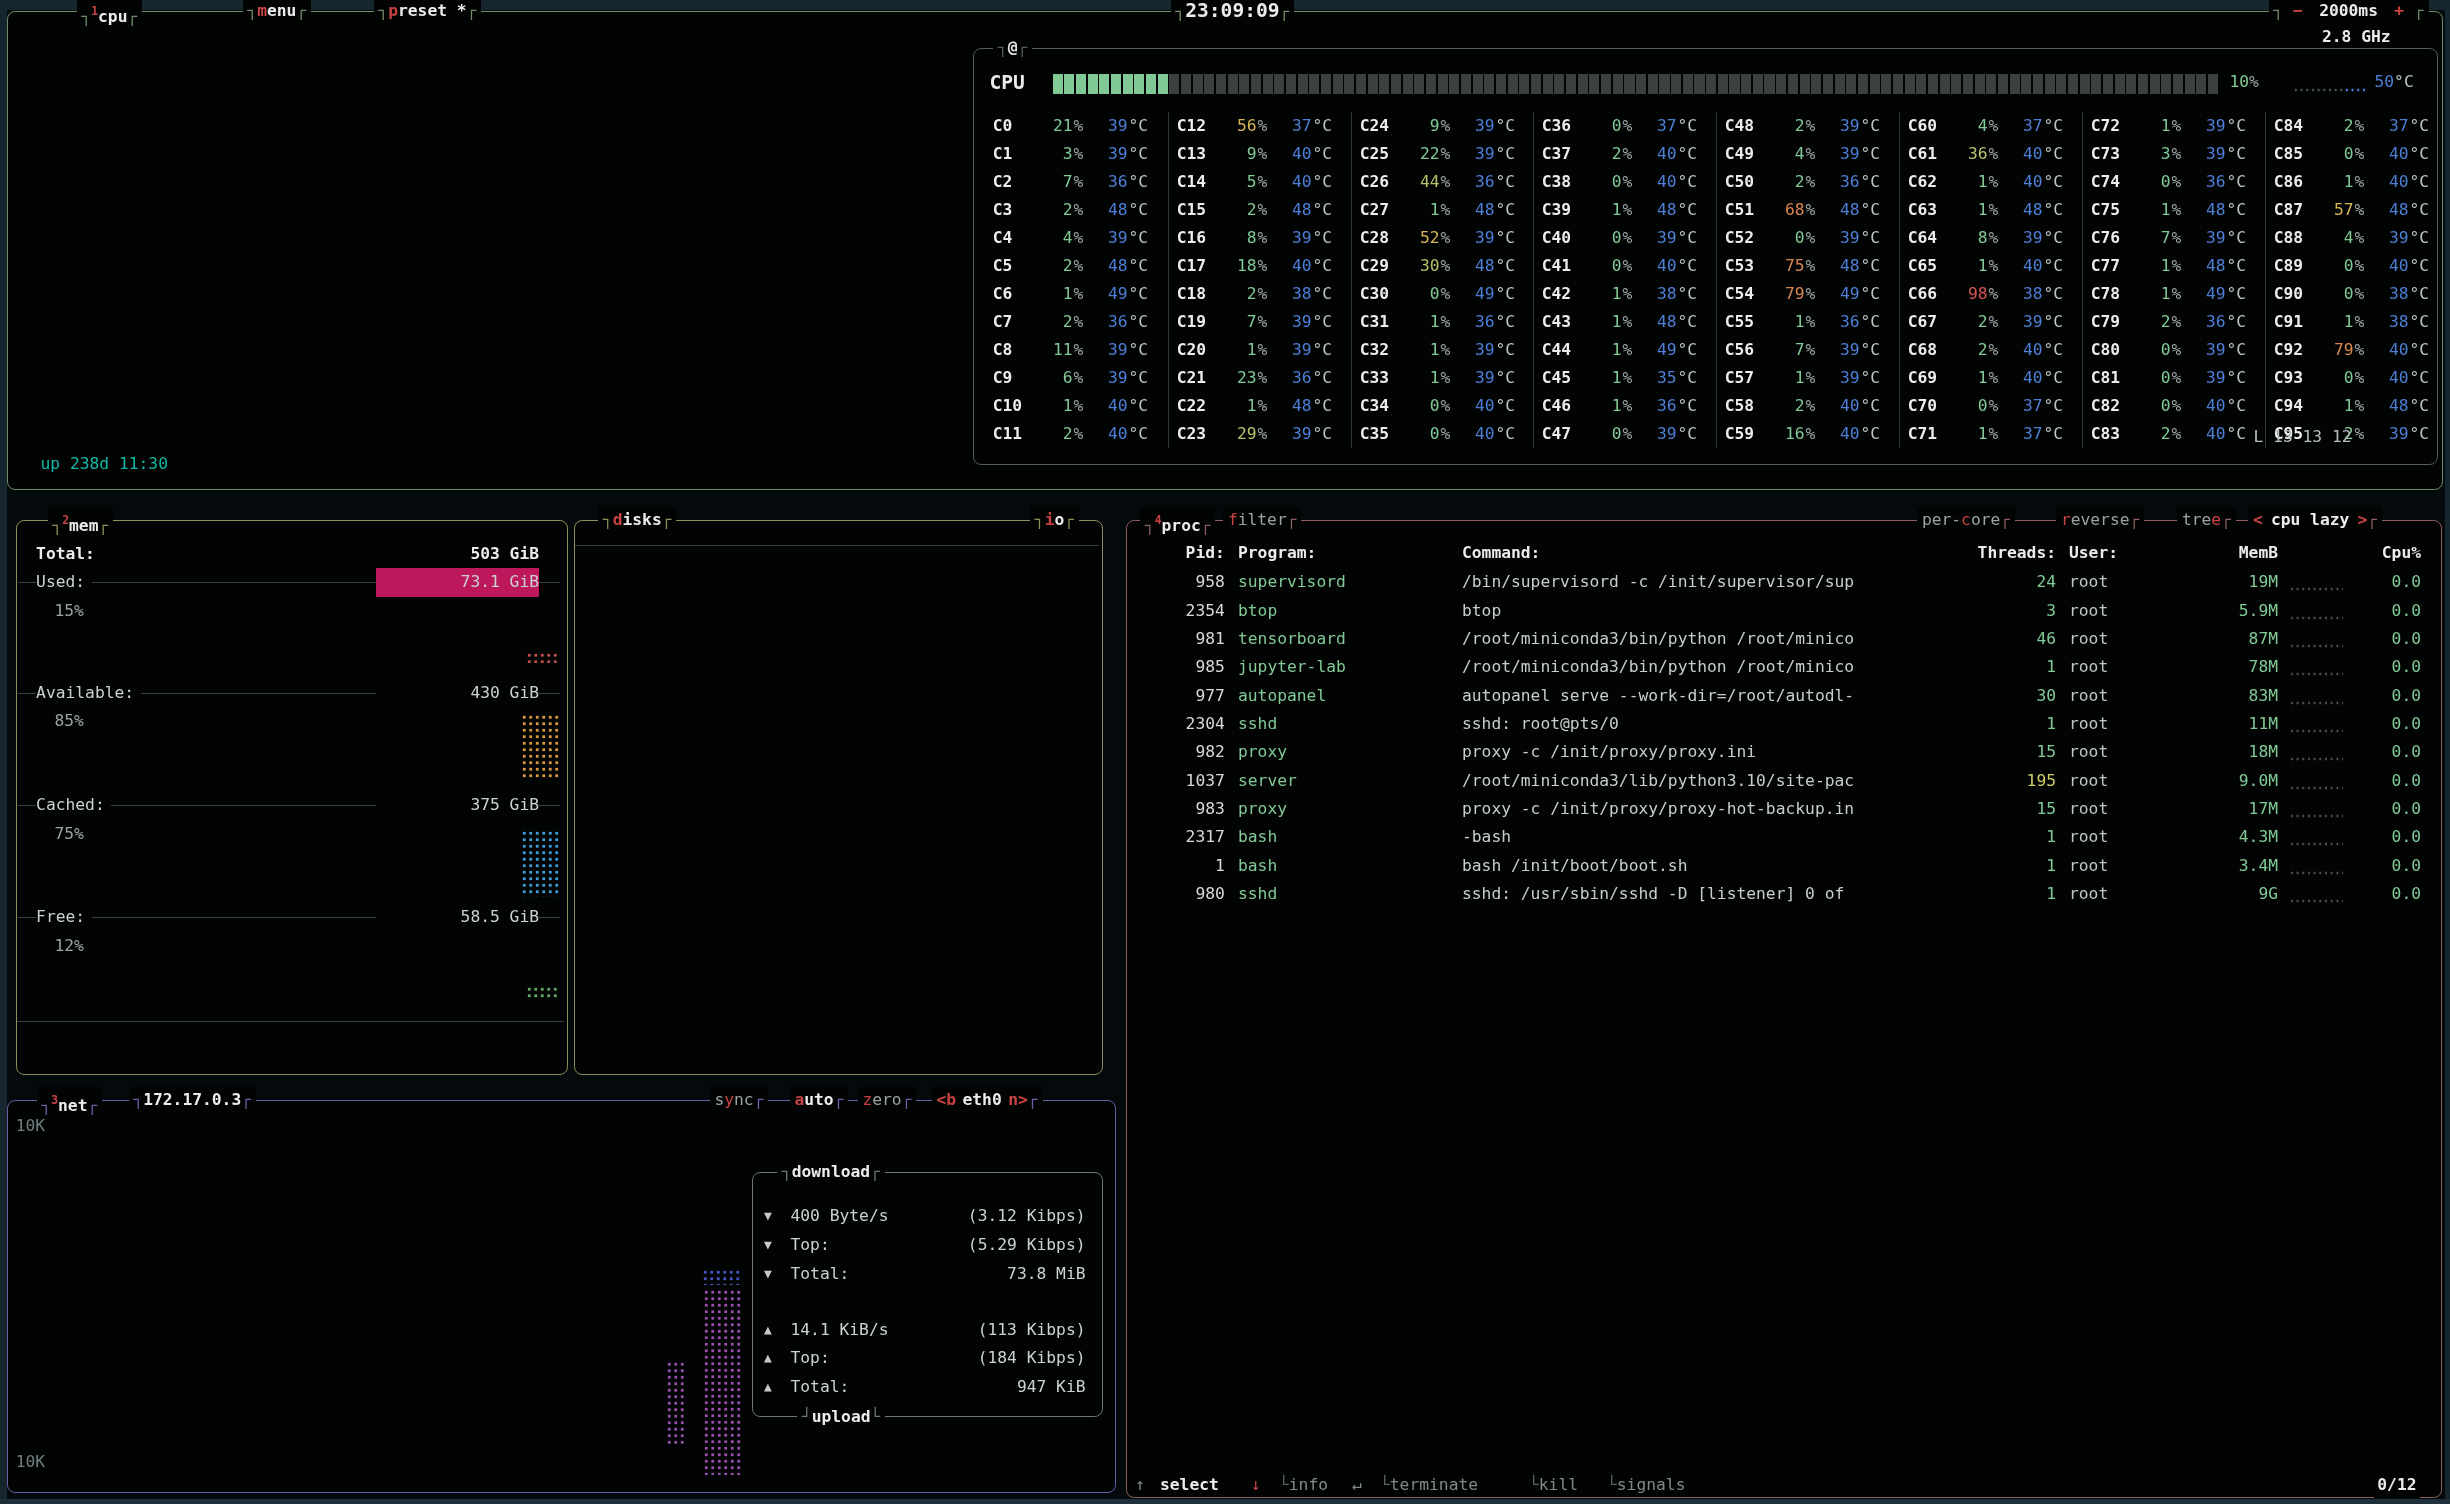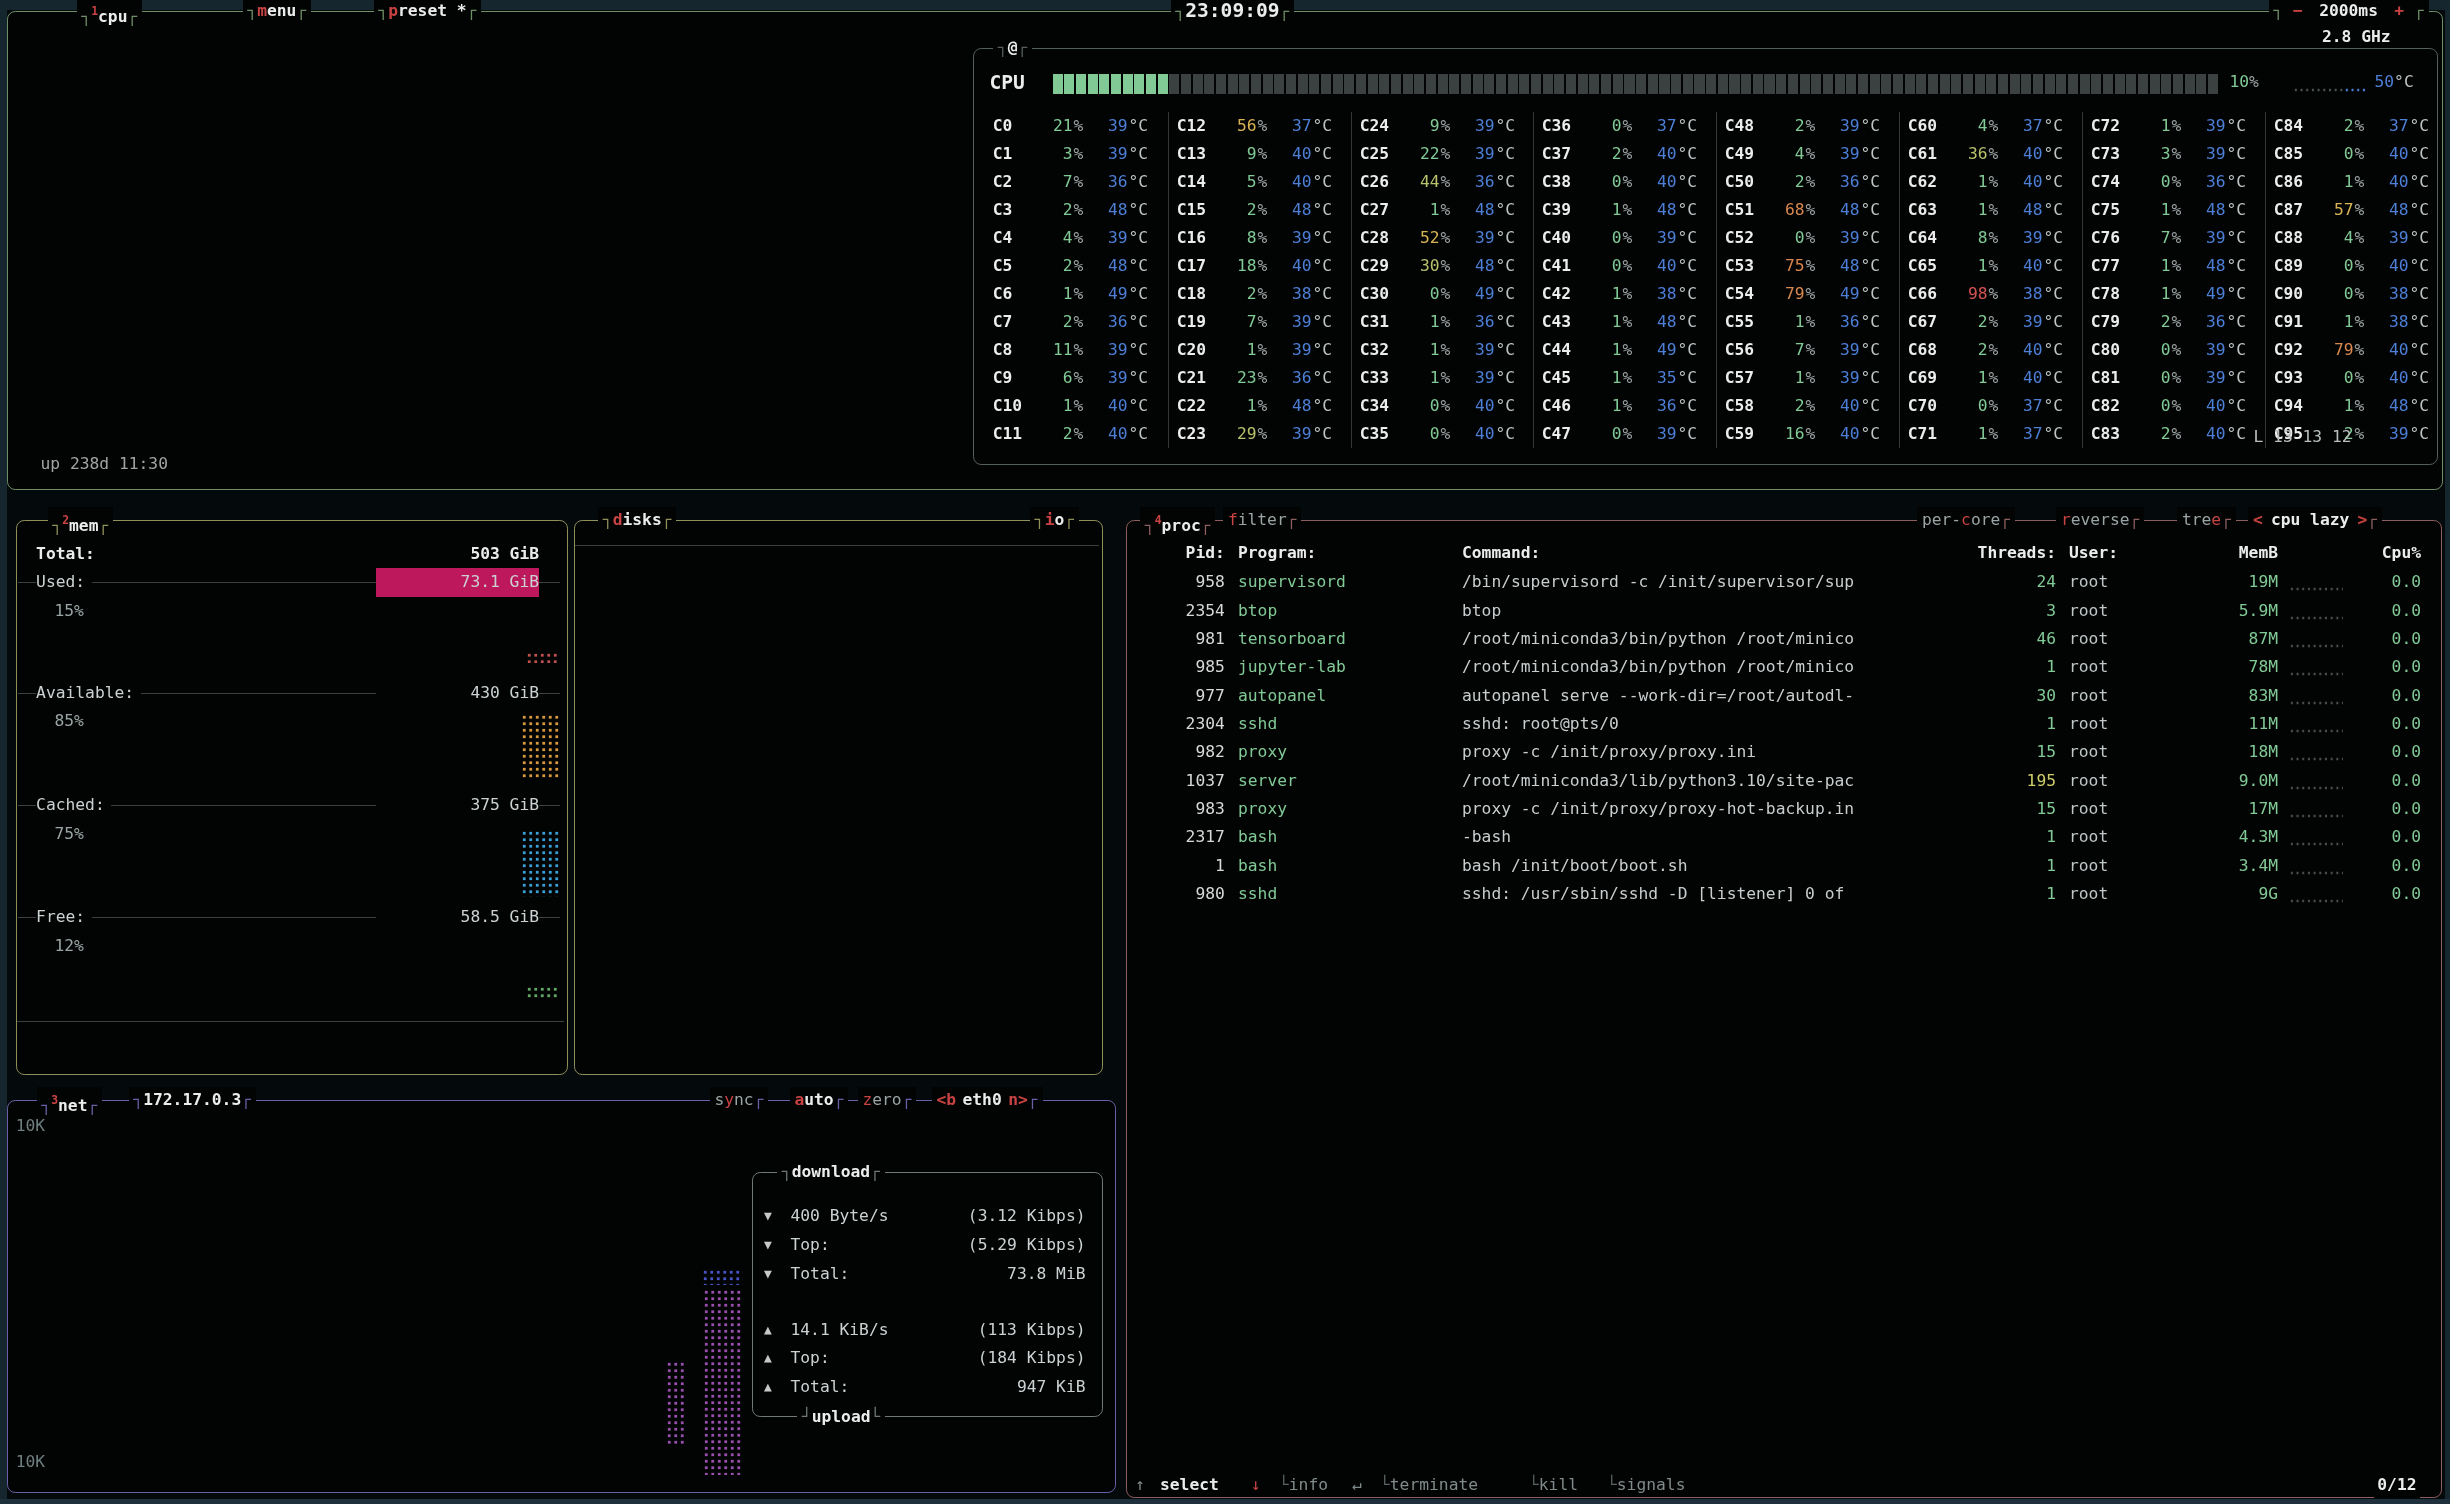--- a/index.html
+++ b/index.html
@@ -19,21 +19,21 @@
   .mem-box>.chip .crn,.disks-box>.chip .crn{color:#8f8f5a;}
   .net-box>.chip .crn{color:#6a5fa8;}
   .proc-box>.chip .crn{color:#8f5f5f;}
   .inner-box>.chip .crn{color:#555f5e;}
   .info-box>.chip .crn{color:#707878;}
   .chip.bottom{top:auto;bottom:-14px;margin-left:20px;}
   .bw{color:#ececec;font-weight:700;}
   .hk{color:#c94343;}
   .hkb{color:#c94343;font-weight:700;}
   .dim{color:#9aa4a4;}
-  .dim2{color:#a3a3a3;}
+  .dim2{color:#14b8a6;}
   .sup{color:#c94343;font-weight:700;font-size:11.4px;vertical-align:7.3px;}
   .green{color:#81c995;} .blue{color:#4d7fd6;} .unit{color:#9aa0a0;} .cunit{color:#bfc5c5;}
   .row{position:absolute;left:0;width:2450px;height:28.6px;line-height:28.6px;white-space:nowrap;}
   .cell{position:absolute;white-space:nowrap;}
   .r{text-align:right;}
   .dots{position:absolute;background-image:radial-gradient(var(--c) 1.4px,transparent 1.7px);background-size:6.5px 6.5px;}
   .dots.fine{background-size:5.7px 5.7px;background-image:radial-gradient(var(--c) 1.1px,transparent 1.5px);}
   .hline{position:absolute;height:0;border-top:1.6px solid #3a403f;}
   .meter{position:absolute;display:flex;gap:1.6px;}
   .meter i{flex:1;height:19.6px;background:#3b4140;}

